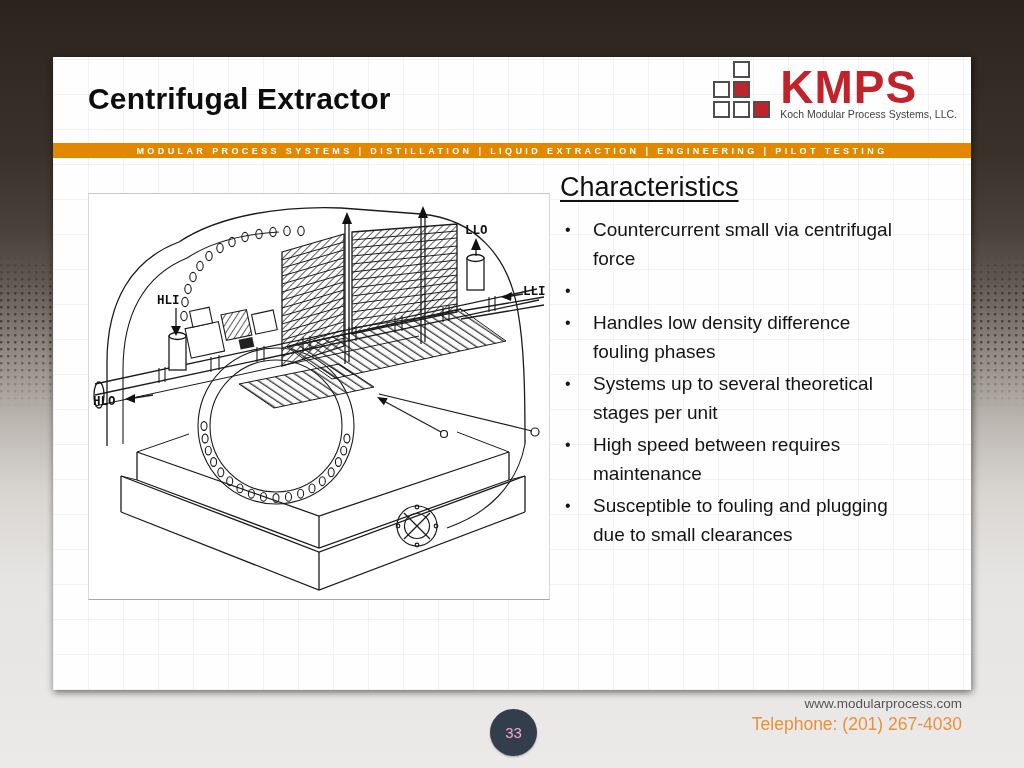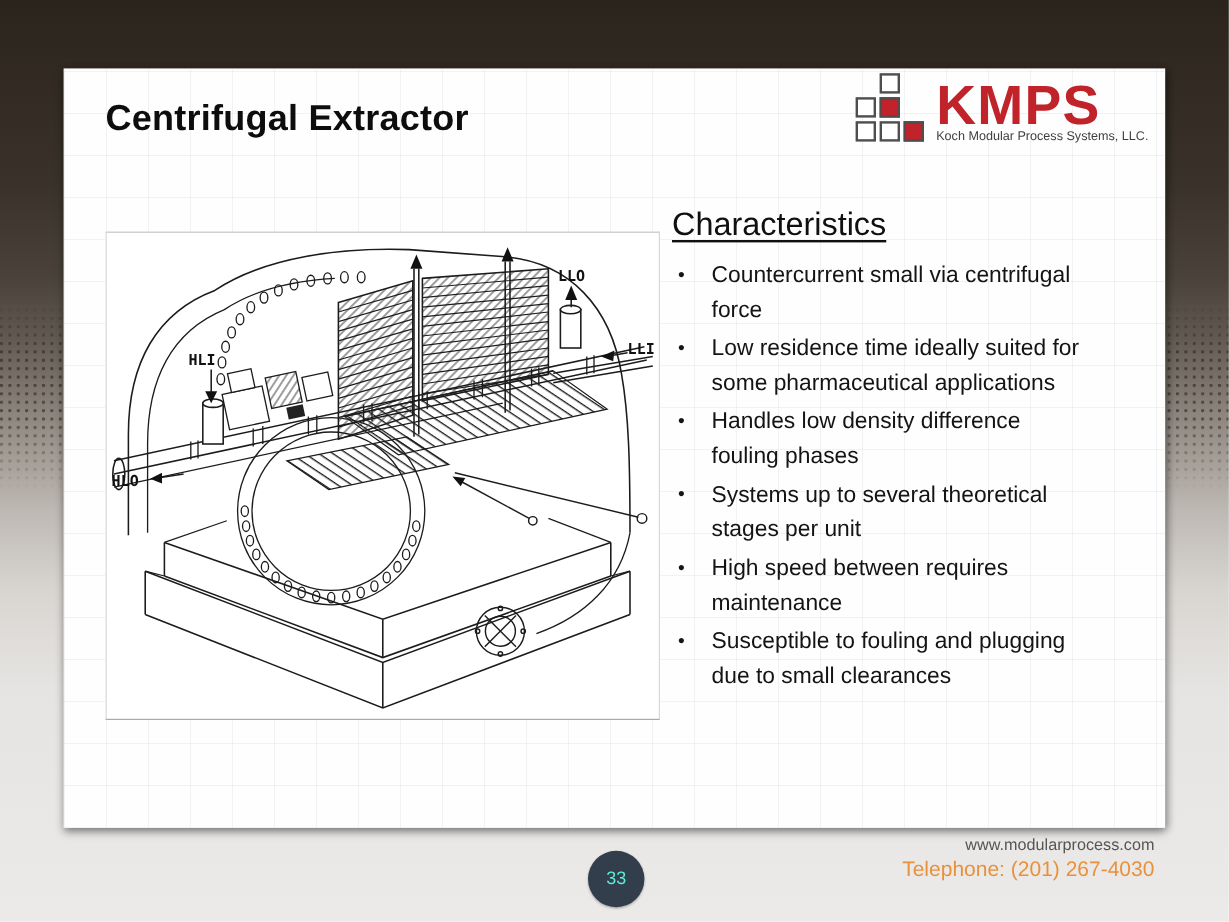--- a/index.html
+++ b/index.html
@@ -58,33 +58,34 @@
     text-decoration:underline;text-underline-offset:4px;text-decoration-thickness:1.5px;
   }
   .chars ul{list-style:none;margin:11px 0 0 0;padding:0;}
   .chars li{display:flex;margin-bottom:3px;font-size:19px;line-height:29px;}
   .bm{width:33px;flex:0 0 33px;padding-left:5px;box-sizing:border-box;font-size:16px;}
   .bt{white-space:pre-line;}
   .site{position:absolute;right:62px;top:696px;font-size:13.5px;line-height:16px;color:#555;}
   .phone{position:absolute;right:62px;top:712px;font-size:17.5px;line-height:24px;color:var(--phone-orange,#e8913c);}
   .pagenum{
     position:absolute;left:490px;top:709px;width:47px;height:47px;border-radius:50%;
-    background:var(--page-circle,#323e4c);color:#5eead4;font-size:15px;
+    background:var(--page-circle,#323e4c);color:#f9a8d4;font-size:15px;
     display:flex;align-items:center;justify-content:center;
     box-shadow:0 1px 2px rgba(0,0,0,.3);
   }
   svg text{font-family:"DejaVu Sans Mono","Liberation Mono",monospace;font-weight:bold;font-size:12.5px;fill:#111;}
 </style>
 </head>
 <body>
 
 <div class="dots"></div>
 
 <div class="slide">
   <div class="title">Centrifugal Extractor</div>
+  <div class="banner">MODULAR PROCESS SYSTEMS | DISTILLATION | LIQUID EXTRACTION | ENGINEERING | PILOT TESTING</div>
 
   <div class="logo">
     <div class="logo-squares">
       <div class="sq none"></div>
         <div class="sq o"></div>
         <div class="sq none"></div>
       <div class="sq o"></div>
         <div class="sq r"></div>
         <div class="sq none"></div>
       <div class="sq o"></div>
@@ -244,22 +245,20 @@
   <div class="chars">
     <h2>Characteristics</h2>
     <ul>
       <li>
           <span class="bm">•</span>
           <span class="bt">Countercurrent small via centrifugal
 force</span>
         </li>
       <li>
           <span class="bm">•</span>
-          <span class="bt">Low residence time ideally suited for
-some pharmaceutical applications</span>
         </li>
       <li>
           <span class="bm">•</span>
           <span class="bt">Handles low density difference
 fouling phases</span>
         </li>
       <li>
           <span class="bm">•</span>
           <span class="bt">Systems up to several theoretical
 stages per unit</span>

